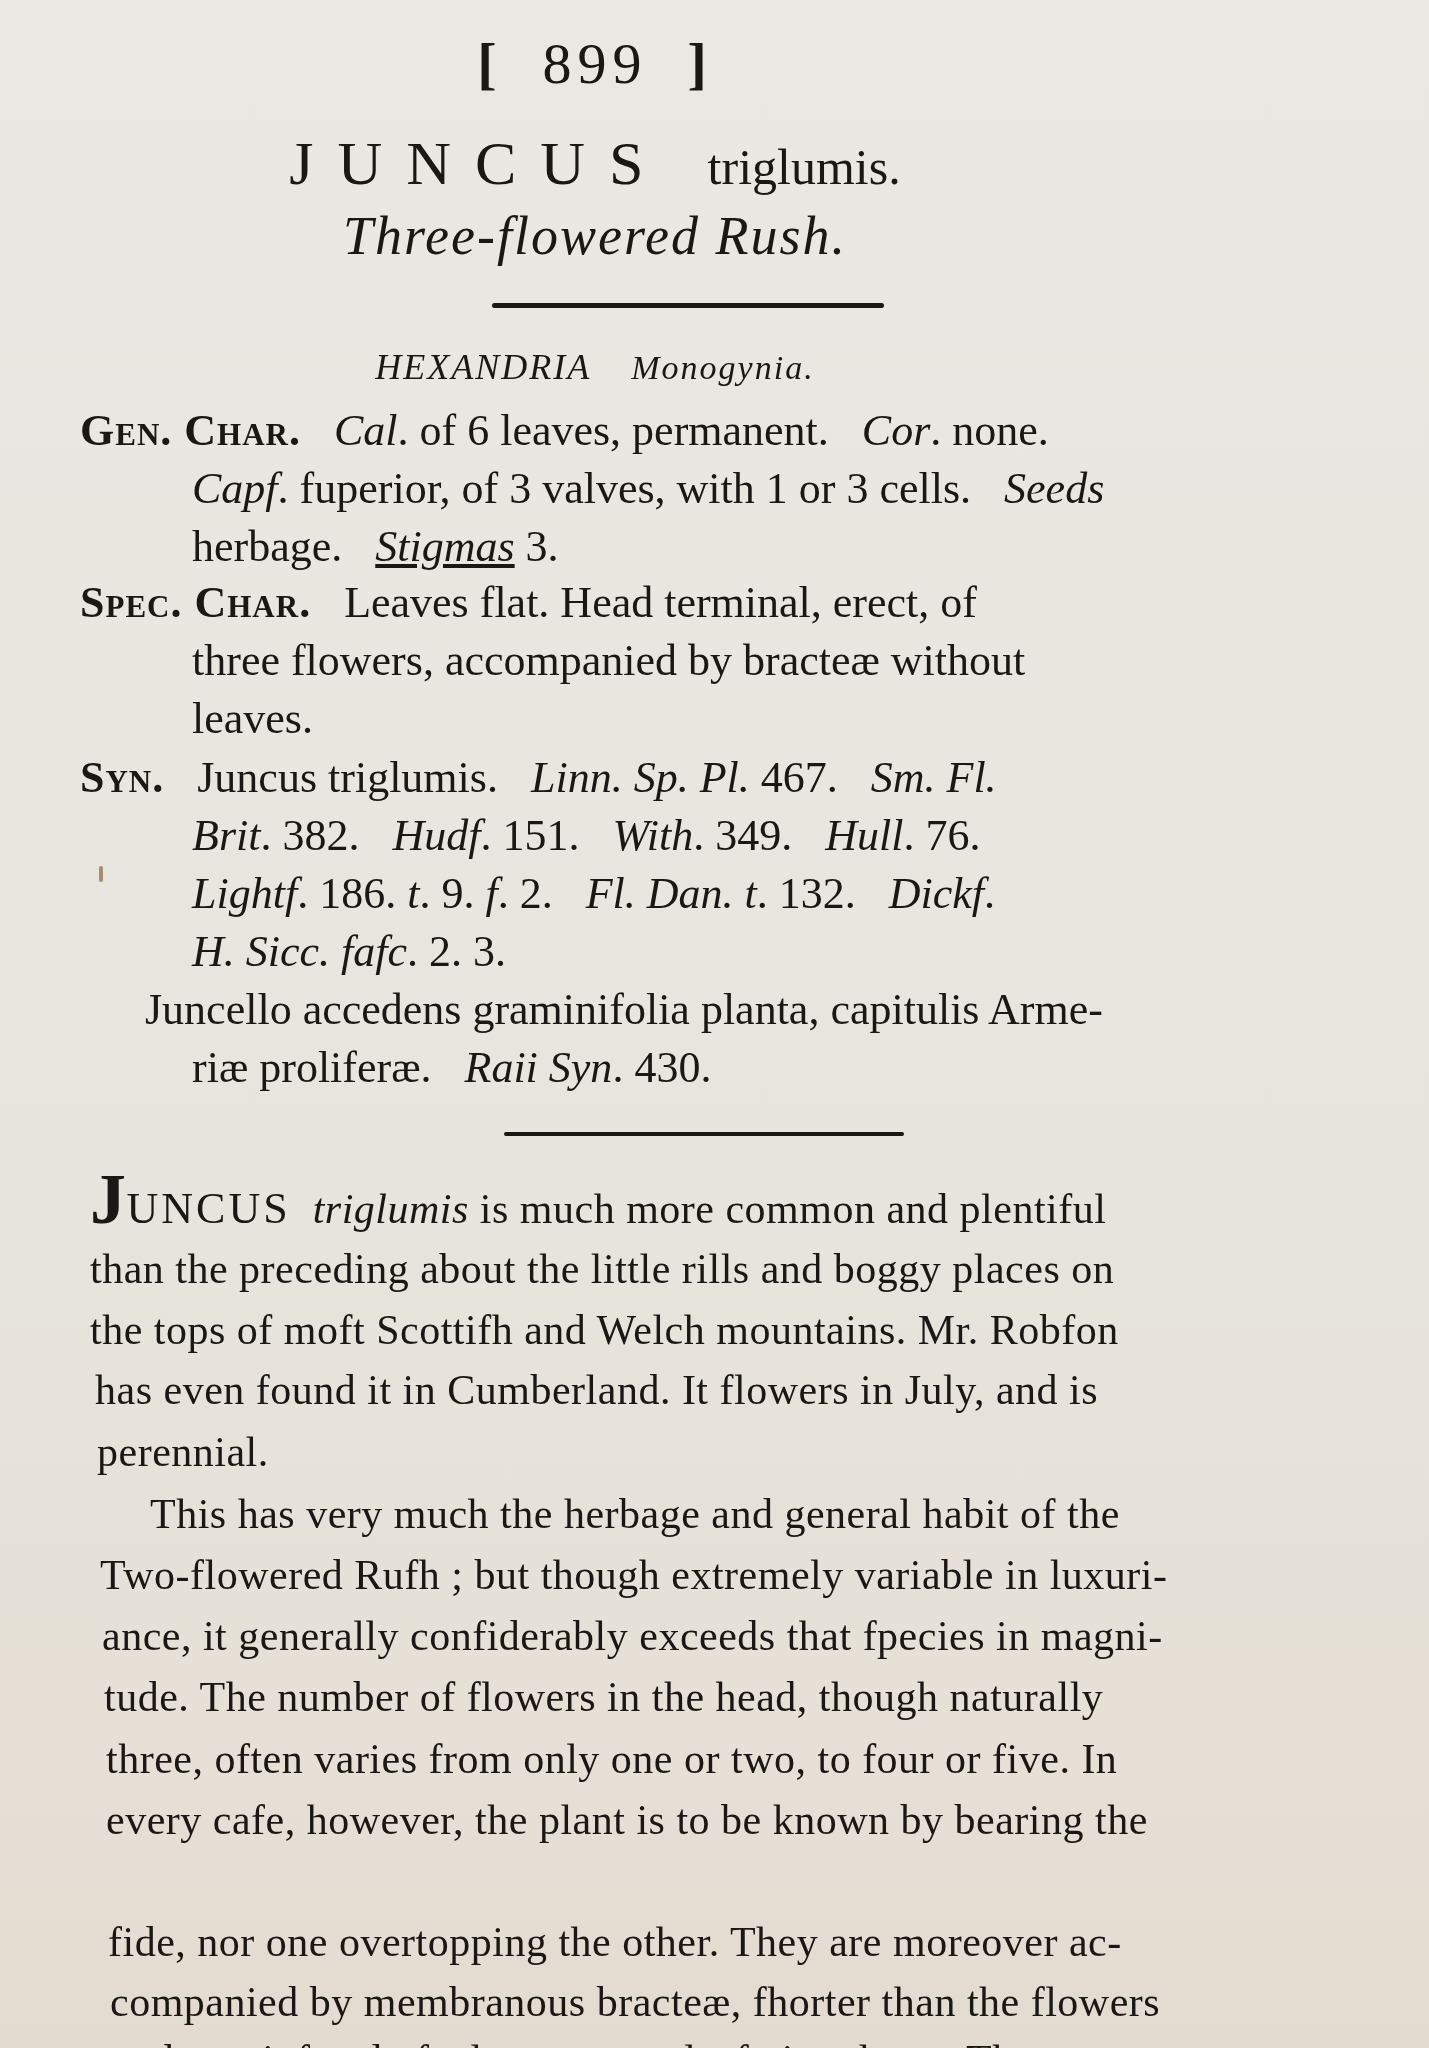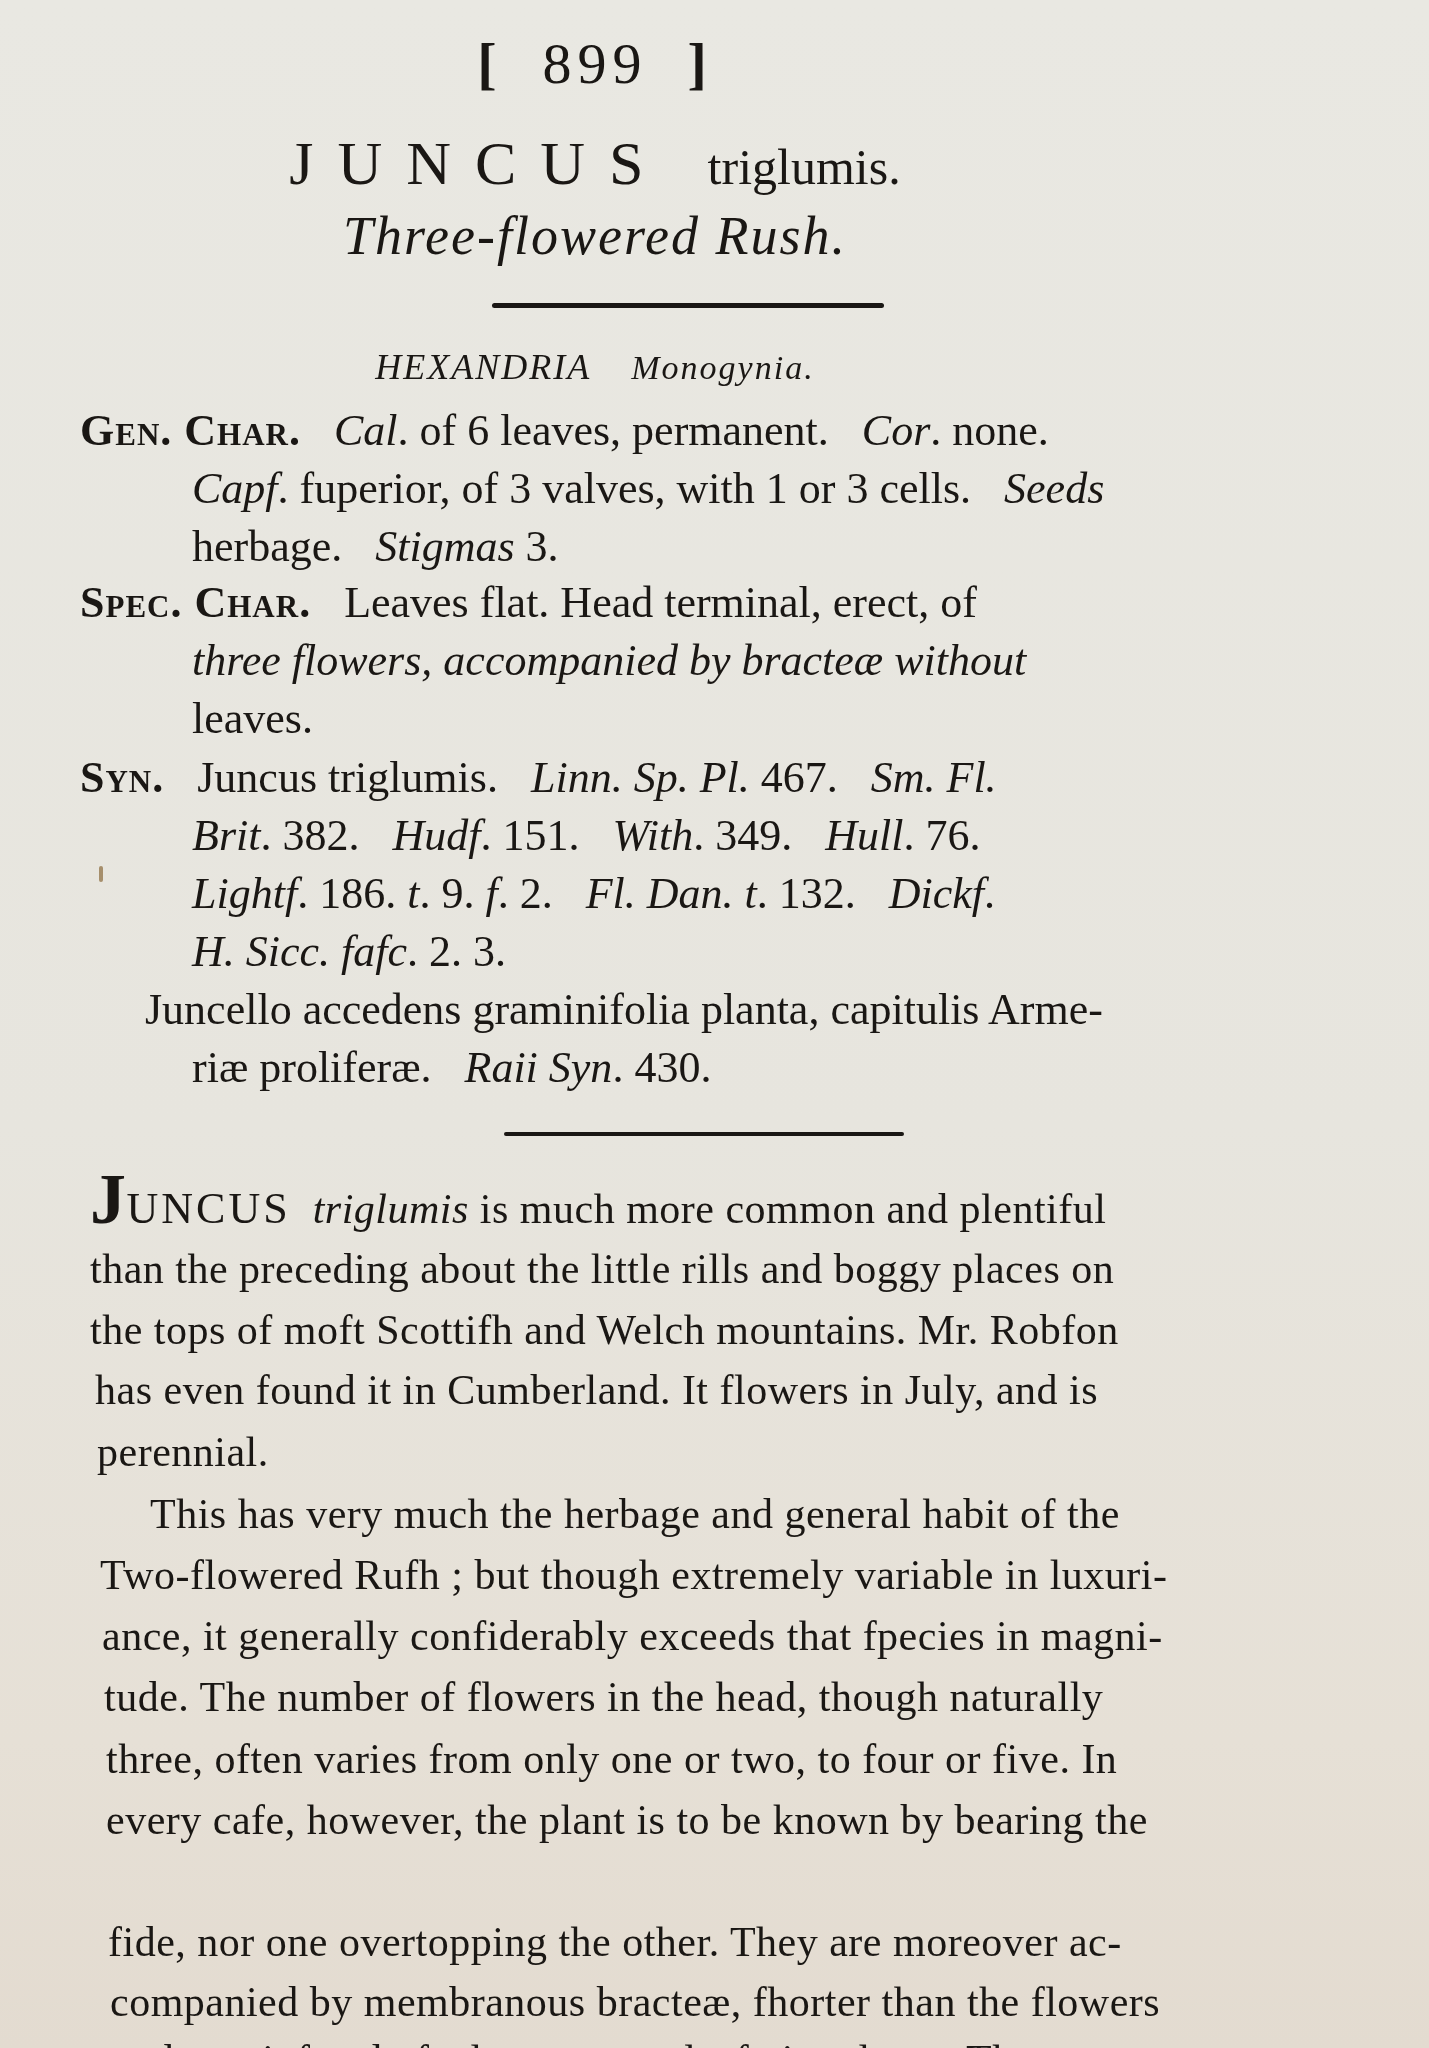--- a/index.html
+++ b/index.html
@@ -52,26 +52,26 @@
   <div class="rule rule1"></div>
 
   <div class="center classline">
     <span>HEXANDRIA</span><span class="order">Monogynia.</span>
   </div>
 
   <div class="line ind1" style="top:405px;">
     <span class="label">Gen. Char.</span>&nbsp;&nbsp;&nbsp;<span><span class="it" style="white-space: pre;">Cal</span><span style="white-space: pre;">. of 6 leaves, permanent.   </span><span class="it" style="white-space: pre; margin-top: 26px;">Cor</span><span style="white-space: pre;">. none.</span></span>
   </div>
   <div class="line ind2" style="top:463px;"><span class="it" style="white-space: pre;">Capf</span><span style="white-space: pre;">. fuperior, of 3 valves, with 1 or 3 cells.   </span><span class="it" style="white-space: pre;">Seeds</span></div>
-  <div class="line ind2" style="top:521px;"><span style="white-space: pre;">herbage.   </span><span class="it" style="white-space: pre;">Stigmas</span><span style="white-space: pre;"> 3.</span></div>
+  <div class="line ind2" style="top:521px;"><span style="white-space: pre;">herbage.   </span><span class="it" style="white-space: pre; text-decoration: underline;">Stigmas</span><span style="white-space: pre;"> 3.</span></div>
 
   <div class="line ind1" style="top:577px;">
     <span class="label">Spec. Char.</span>&nbsp;&nbsp;&nbsp;<span>Leaves flat.   Head terminal, erect, of</span>
   </div>
-  <div class="line ind2" style="top:635px;font-style:italic;">three flowers, accompanied by bracteæ without</div>
+  <div class="line ind2" style="top:635px;">three flowers, accompanied by bracteæ without</div>
   <div class="line ind2" style="top:693px;">leaves.</div>
 
   <div class="line ind1" style="top:752px;">
     <span class="label">Syn.</span>&nbsp;&nbsp;&nbsp;<span><span style="white-space: pre;">Juncus triglumis.   </span><span class="it" style="white-space: pre;">Linn. Sp. Pl.</span><span style="white-space: pre;"> 467.   </span><span class="it" style="white-space: pre;">Sm. Fl.</span></span>
   </div>
   <div class="line ind2" style="top:810px;"><span class="it" style="white-space: pre;">Brit</span><span style="white-space: pre;">. 382.   </span><span class="it" style="white-space: pre;">Hudf</span><span style="white-space: pre;">. 151.   </span><span class="it" style="white-space: pre;">With</span><span style="white-space: pre;">. 349.   </span><span class="it" style="white-space: pre;">Hull</span><span style="white-space: pre;">. 76.</span></div>
   <div class="line ind2" style="top:868px;"><span class="it" style="white-space: pre;">Lightf</span><span style="white-space: pre;">. 186. </span><span class="it" style="white-space: pre;">t</span><span style="white-space: pre;">. 9. </span><span class="it" style="white-space: pre;">f</span><span style="white-space: pre;">. 2.   </span><span class="it" style="white-space: pre;">Fl. Dan. t</span><span style="white-space: pre;">. 132.   </span><span class="it" style="white-space: pre;">Dickf</span><span style="white-space: pre;">.</span></div>
   <div class="line ind2" style="top:926px;"><span class="it" style="white-space: pre;">H. Sicc. fafc</span><span style="white-space: pre;">. 2. 3.</span></div>
   <div class="line ind3" style="top:984px;"><span style="white-space: pre;">Juncello accedens graminifolia planta, capitulis Arme-</span></div>
   <div class="line ind2" style="top:1042px;"><span style="white-space: pre;">riæ proliferæ.   </span><span class="it" style="white-space: pre;">Raii Syn</span><span style="white-space: pre;">. 430.</span></div>

